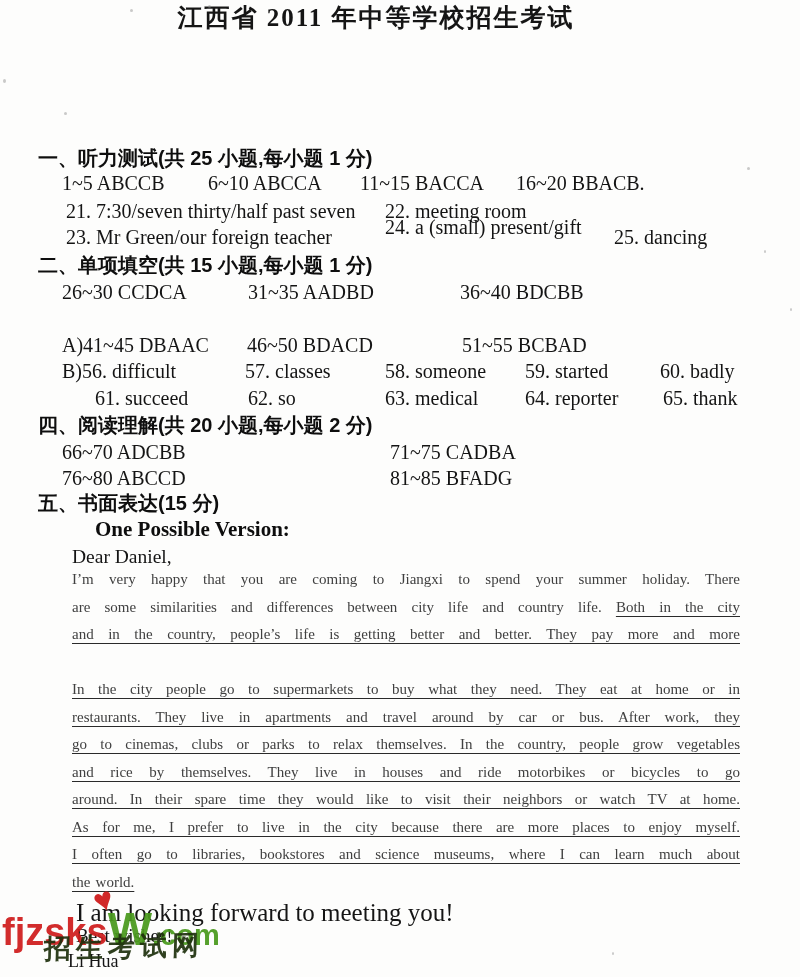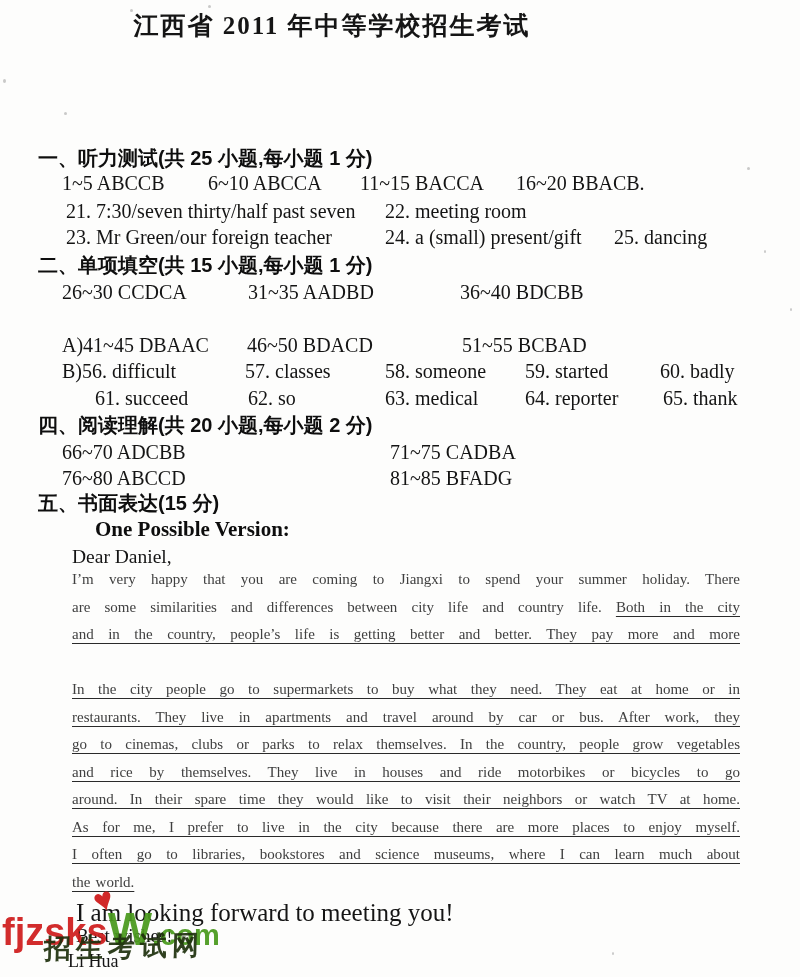--- a/index.html
+++ b/index.html
@@ -7,23 +7,24 @@
     position:relative;
     width:800px;height:977px;
     margin:0 auto;
     background:#fdfdfc;
     overflow:hidden;
     font-family:"Liberation Serif","DejaVu Serif",serif;
     color:#151515;
   }
   .abs{position:absolute;white-space:nowrap;line-height:1.15;}
   .doc-title{
-    left:0;top:12px;width:664px;text-align:center;
+    left:0;top:4px;width:664px;text-align:center;
     font-size:25px;font-weight:600;letter-spacing:2px;
     font-family:"Liberation Serif","DejaVu Serif",serif;
+    padding-left:44px;
   }
   .doc-subtitle{
     left:0;top:60px;width:800px;text-align:center;
     font-size:34px;font-weight:bold;letter-spacing:3px;
     font-family:"Liberation Sans","DejaVu Sans",sans-serif;
     color:#0d0d0d;
   }
   .hd{
     font-family:"Liberation Sans","DejaVu Sans",sans-serif;
     font-weight:bold;font-size:20px;color:#0e0e0e;
@@ -74,21 +75,21 @@
   <div class="abs doc-title">江西省 2011 年中等学校招生考试</div>
 
   <div class="abs hd" style="left:38px;top:147px">一、听力测试(共 25 小题,每小题 1 分)</div>
   <span class="abs ans" style="left:62px;top:172px">1~5 ABCCB</span>
   <span class="abs ans" style="left:208px;top:172px">6~10 ABCCA</span>
   <span class="abs ans" style="left:360px;top:172px">11~15 BACCA</span>
   <span class="abs ans" style="left:516px;top:172px">16~20 BBACB.</span>
   <span class="abs ans" style="left:66px;top:200px">21. 7:30/seven thirty/half past seven</span>
   <span class="abs ans" style="left:385px;top:200px">22. meeting room</span>
   <span class="abs ans" style="left:66px;top:226px">23. Mr Green/our foreign teacher</span>
-  <span class="abs ans" style="left:385px;top:226px">24. a (small) present/gift</span>
+  <span class="abs ans" style="left:385px;top:216px">24. a (small) present/gift</span>
   <span class="abs ans" style="left:614px;top:226px">25. dancing</span>
 
   <div class="abs hd" style="left:38px;top:254px">二、单项填空(共 15 小题,每小题 1 分)</div>
   <span class="abs ans" style="left:62px;top:281px">26~30 CCDCA</span>
   <span class="abs ans" style="left:248px;top:281px">31~35 AADBD</span>
   <span class="abs ans" style="left:460px;top:281px">36~40 BDCBB</span>
 
   <span class="abs ans" style="left:62px;top:334px">A)41~45 DBAAC</span>
   <span class="abs ans" style="left:247px;top:334px">46~50 BDACD</span>
   <span class="abs ans" style="left:462px;top:334px">51~55 BCBAD</span>

